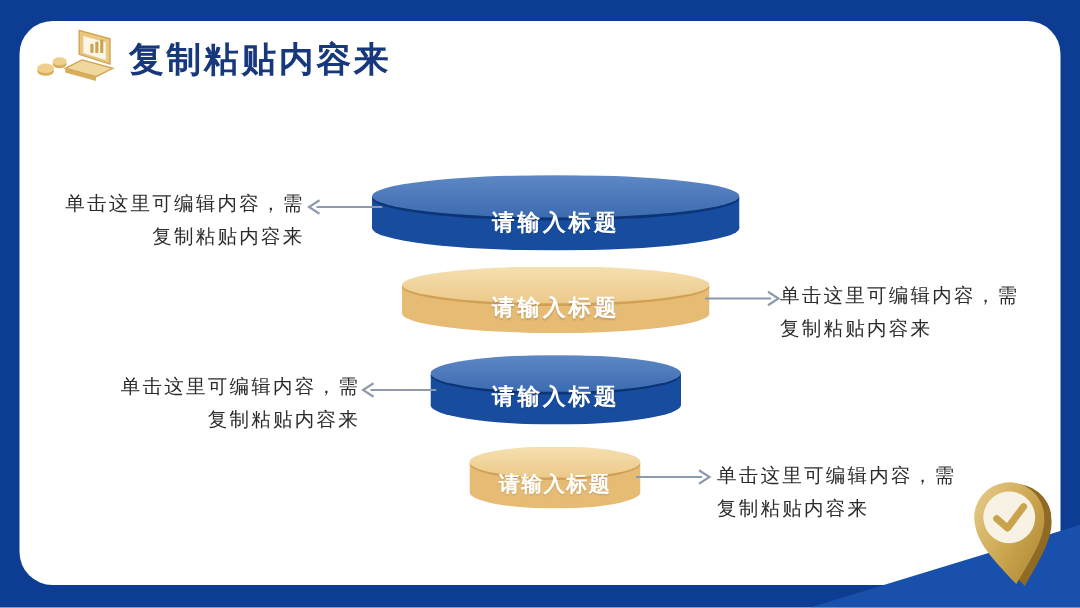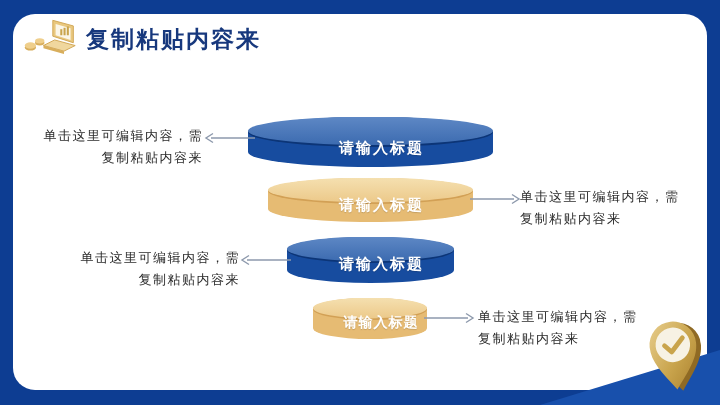--- a/index.html
+++ b/index.html
@@ -17,21 +17,20 @@
   .slide-title{
     position:absolute;left:86px;top:24px;
     font-size:23px;font-weight:bold;color:#17387D;letter-spacing:2px;
   }
   
   .disc{position:absolute;}
   .disc-label{
     position:absolute;left:0;width:100%;text-align:center;
     color:#ffffff;font-weight:bold;font-size:15px;letter-spacing:2px;
     text-shadow:0 1px 1px rgba(0,0,0,0.15);
-    margin-left:11px;
   }
   .disc1{left:248px;top:117px;width:245px;height:50px;}
   .disc1 .disc-label{top:22px;}
   .disc2{left:268px;top:178px;width:205px;height:44px;}
   .disc2 .disc-label{top:18px;}
   .disc3{left:287px;top:237px;width:167px;height:46px;}
   .disc3 .disc-label{top:18px;}
   .disc4{left:313px;top:298px;width:114px;height:41px;}
   .disc4 .disc-label{top:16px;font-size:14px;letter-spacing:1px;}
   

